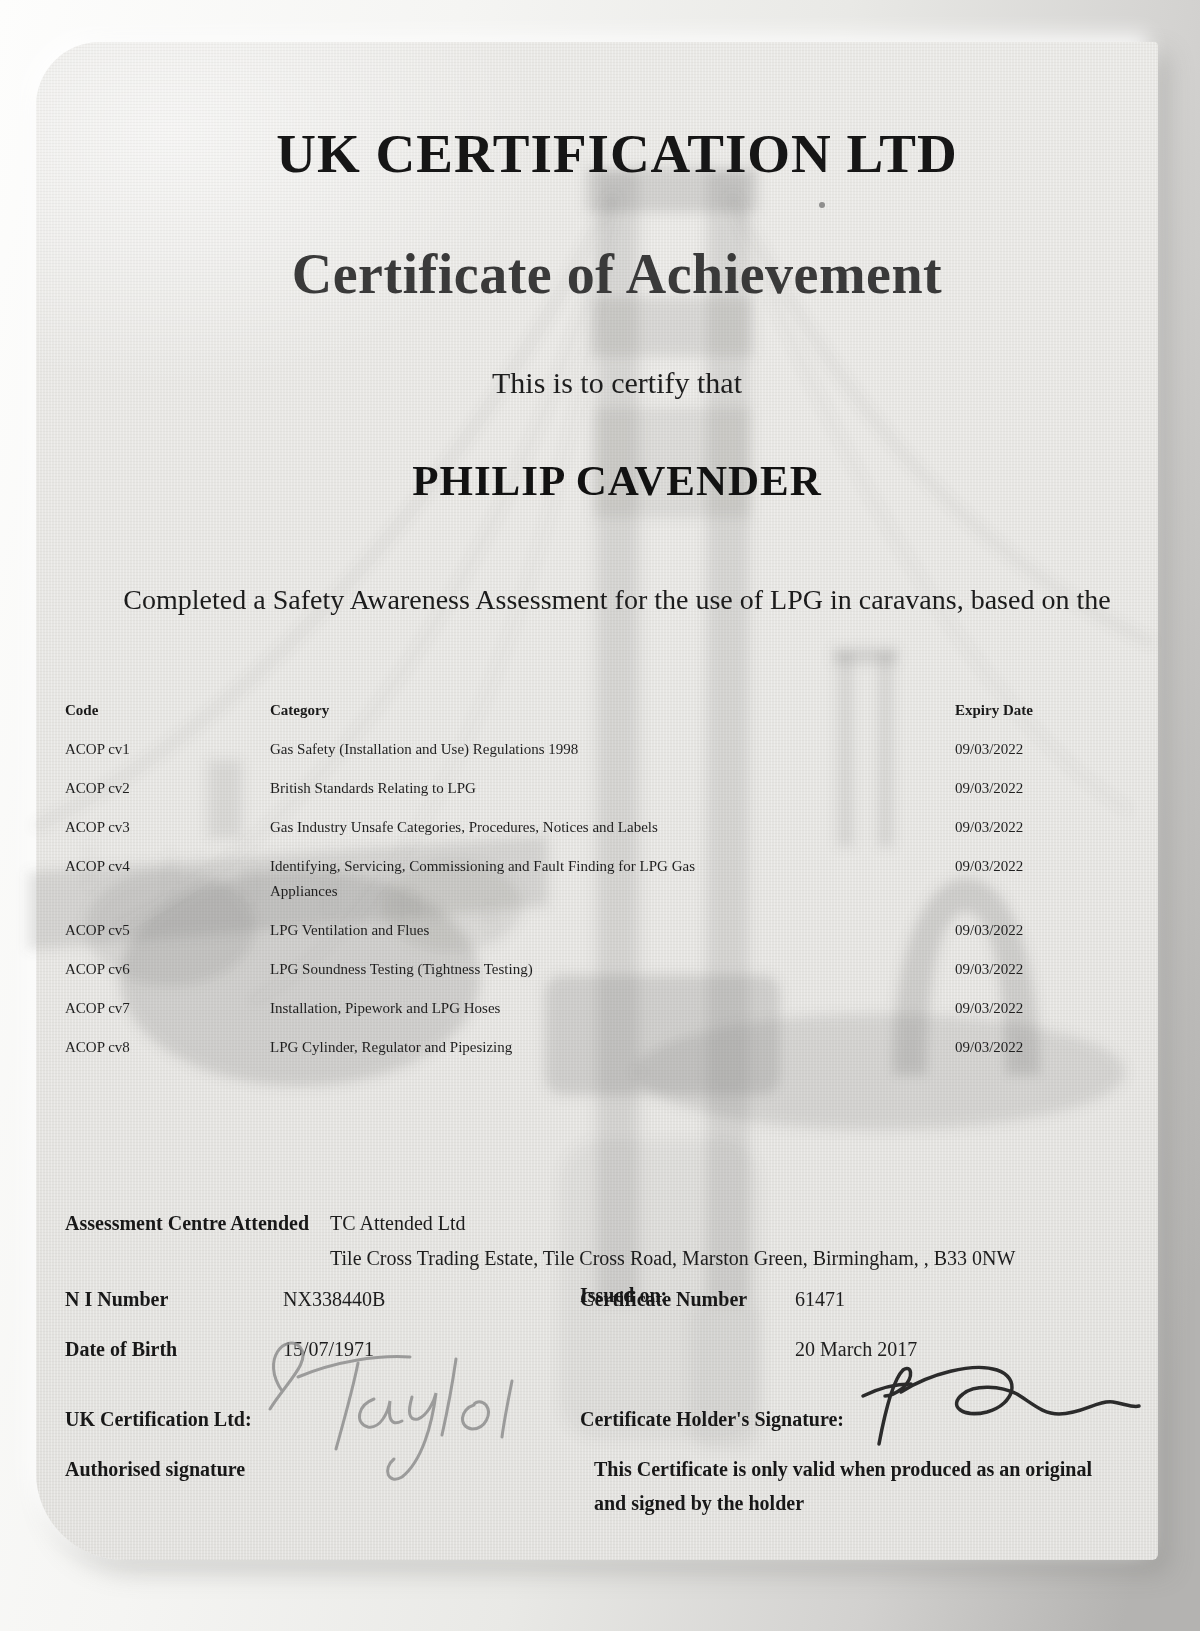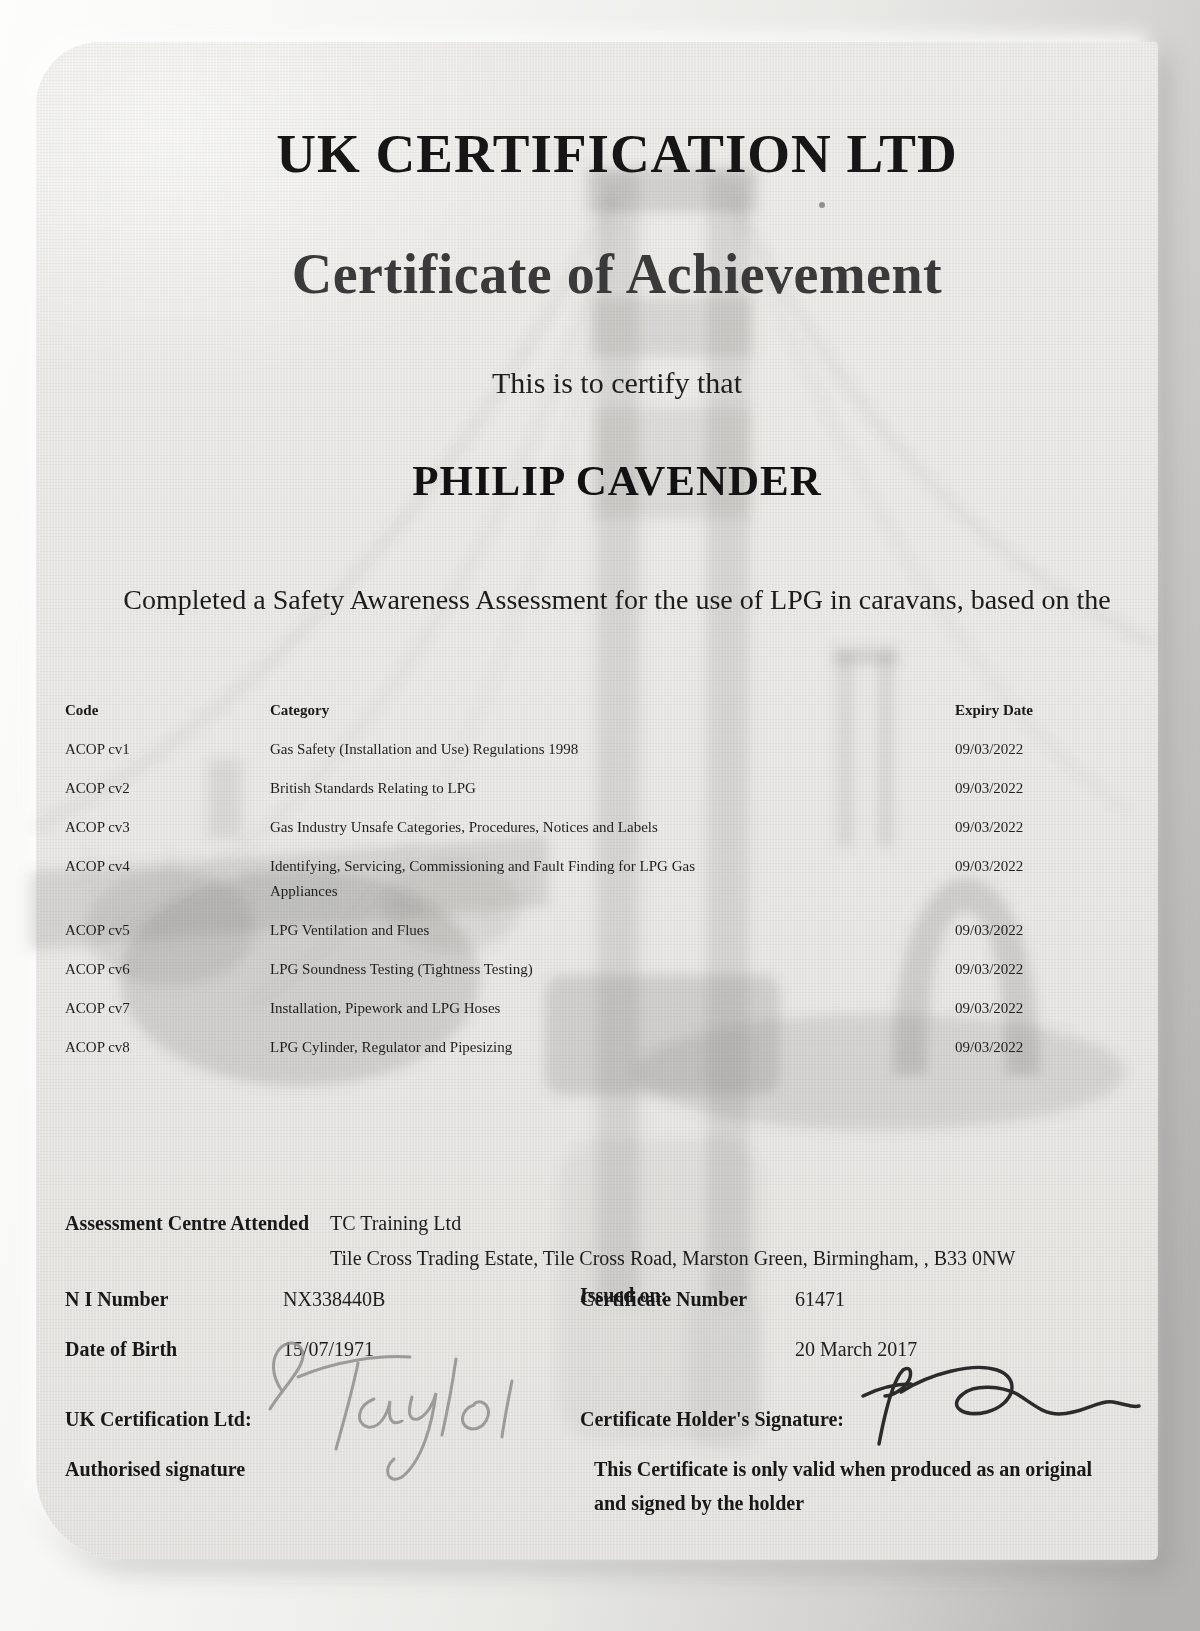--- a/index.html
+++ b/index.html
@@ -158,21 +158,21 @@
   <div class="trow">
     <div>ACOP cv8</div>
     <div class="cellcat">
         <div>LPG Cylinder, Regulator and Pipesizing</div>
       </div>
     <div>09/03/2022</div>
   </div>
 </div>
 
 <div class="txt lbl" style="left:65px;top:1212px;">Assessment Centre Attended</div>
-<div class="txt val" style="left:330px;top:1212px;">TC Training Ltd</div>
+<div class="txt val" style="left:330px;top:1212px;">TC Attended Ltd</div>
 <div class="txt val" style="left:330px;top:1247px;">Tile Cross Trading Estate, Tile Cross Road, Marston Green, Birmingham, , B33 0NW</div>
 
 <div class="txt lbl" style="left:65px;top:1288px;">N I Number</div>
 <div class="txt val" style="left:283px;top:1288px;">NX338440B</div>
 <div class="txt lbl" style="left:580px;top:1288px;">Certificate Number</div>
 <div class="txt val" style="left:795px;top:1288px;">61471</div>
 
 <div class="txt lbl" style="left:65px;top:1338px;">Date of Birth</div>
 <div class="txt val" style="left:283px;top:1338px;">15/07/1971</div>
 <div class="txt lbl" style="left:580px;top:1284px;">Issued on:</div>

